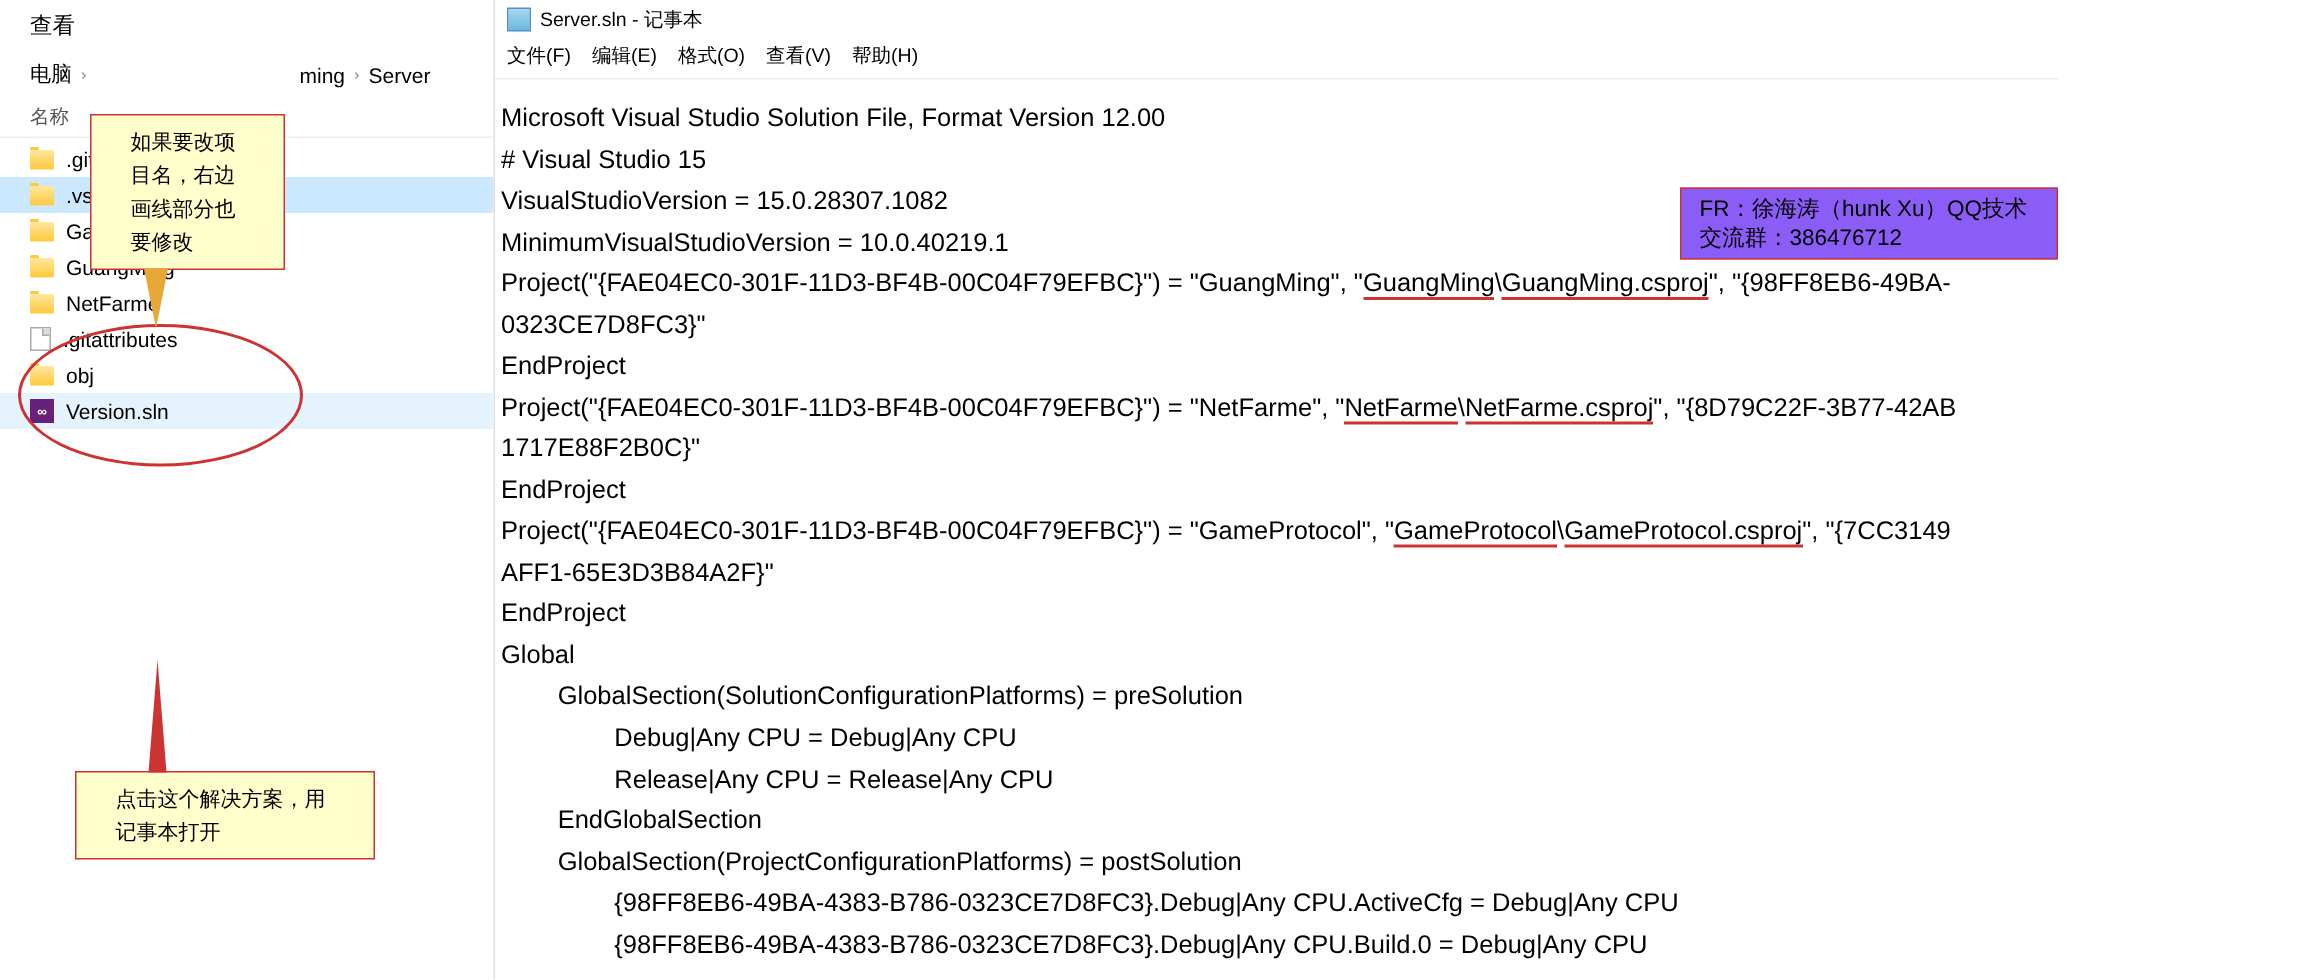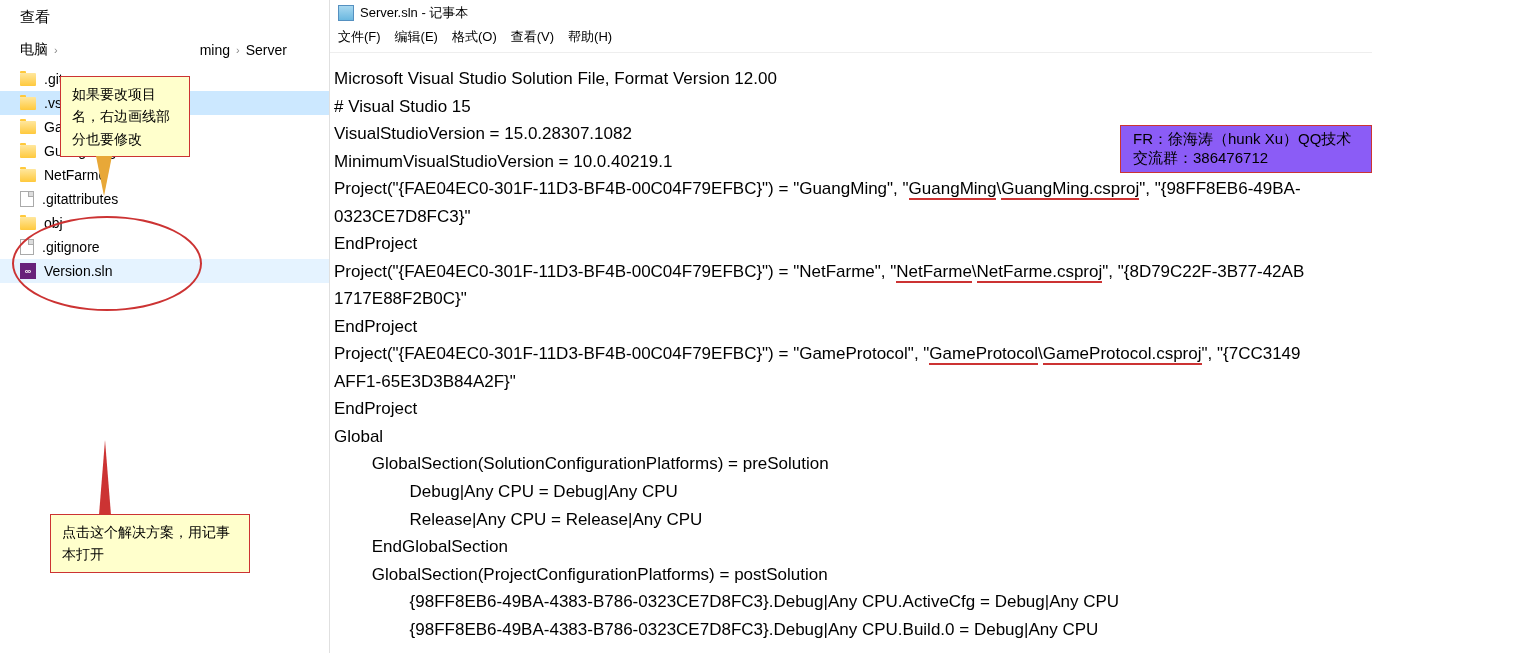--- a/index.html
+++ b/index.html
@@ -16,21 +16,21 @@
 .file-item { padding: 4px 0 4px 20px; display: flex; align-items: center; gap: 8px; cursor: default; font-size: 14px; }
 .file-item.selected { background: #cce8ff; }
 .file-item.sel2 { background: #e5f3ff; }
 .folder-icon { width: 16px; height: 13px; background: linear-gradient(#ffe79e, #ffc93c); border-radius: 1px; position: relative; }
 .folder-icon::before { content: ""; position: absolute; top: -2px; left: 0; width: 6px; height: 2px; background: #ffc93c; border-radius: 1px 1px 0 0; }
 .file-icon { width: 14px; height: 16px; background: #fff; border: 1px solid #aaa; position: relative; }
 .file-icon::before { content: ""; position: absolute; top: 0; right: 0; width: 4px; height: 4px; background: #ddd; border-left: 1px solid #aaa; border-bottom: 1px solid #aaa; }
 .sln-icon { width: 16px; height: 16px; background: #68217a; color: #fff; font-size: 9px; font-weight: bold; display: flex; align-items: center; justify-content: center; }
 
 
-.callout { position: absolute; background: #ffffcc; border: 1px solid #cc3333; padding: 6px 11px; font-size: 14px; line-height: 1.6; z-index: 10; }
+.callout { position: absolute; background: #ffffcc; border: 1px solid #cc3333; padding: 6px 26px; font-size: 14px; line-height: 1.6; z-index: 10; }
 .callout1 { top: 76px; left: 60px; width: 130px; }
 .callout1::after { content: ""; position: absolute; bottom: -40px; left: 35px; width: 0; height: 0; border-left: 8px solid transparent; border-right: 8px solid transparent; border-top: 40px solid #e8a838; }
 .callout2 { top: 470px; left: 50px; width: 200px; margin-top: 44px; }
 .callout2::before { content: ""; position: absolute; top: -75px; left: 48px; width: 0; height: 0; border-left: 6px solid transparent; border-right: 6px solid transparent; border-bottom: 75px solid #cc3333; }
 .callout3 { position: absolute; top: 125px; left: 790px; background: #8b5cf6; border: 1.5px solid #cc3333; padding: 4px 12px; font-size: 15px; z-index: 10; }
 .circle-annot { position: absolute; border: 2.5px solid #cc3333; border-radius: 50%; width: 190px; height: 95px; top: 216px; left: 12px; z-index: 5; pointer-events: none; }
 
 
 .right-panel { flex: 1; background: #fff; position: relative; overflow: hidden; }
 .notepad-title { padding: 4px 8px; display: flex; align-items: center; gap: 6px; font-size: 13px; text-align: center; }
@@ -49,20 +49,21 @@
   <div class="left-panel">
     <div class="explorer-header">查看</div>
     <div class="breadcrumb">
       <span>电脑</span>
       <span class="bc-sep">›</span>
       <span style="width:130px;"></span>
       <span>ming</span>
       <span class="bc-sep">›</span>
       <span>Server</span>
     </div>
+    <div class="col-header">名称</div>
     <div class="file-list">
       <div class="file-item">
           <span class="folder-icon"></span>
           <span>.git</span>
         </div>
       <div class="file-item selected">
           <span class="folder-icon"></span>
           <span>.vs</span>
         </div>
       <div class="file-item">
@@ -77,24 +78,20 @@
           <span class="folder-icon"></span>
           <span>NetFarme</span>
         </div>
       <div class="file-item">
           <span class="file-icon"></span>
           <span>.gitattributes</span>
         </div>
       <div class="file-item">
           <span class="folder-icon"></span>
           <span>obj</span>
-        </div>
-      <div class="file-item">
-          <span class="file-icon"></span>
-          <span>.gitignore</span>
         </div>
       <div class="file-item sel2">
           <span class="sln-icon">∞</span>
           <span>Version.sln</span>
         </div>
     </div>
 
     <div class="circle-annot"></div>
     <div class="callout callout1">如果要改项目名，右边画线部分也要修改</div>
     <div class="callout callout2">点击这个解决方案，用记事本打开</div>

